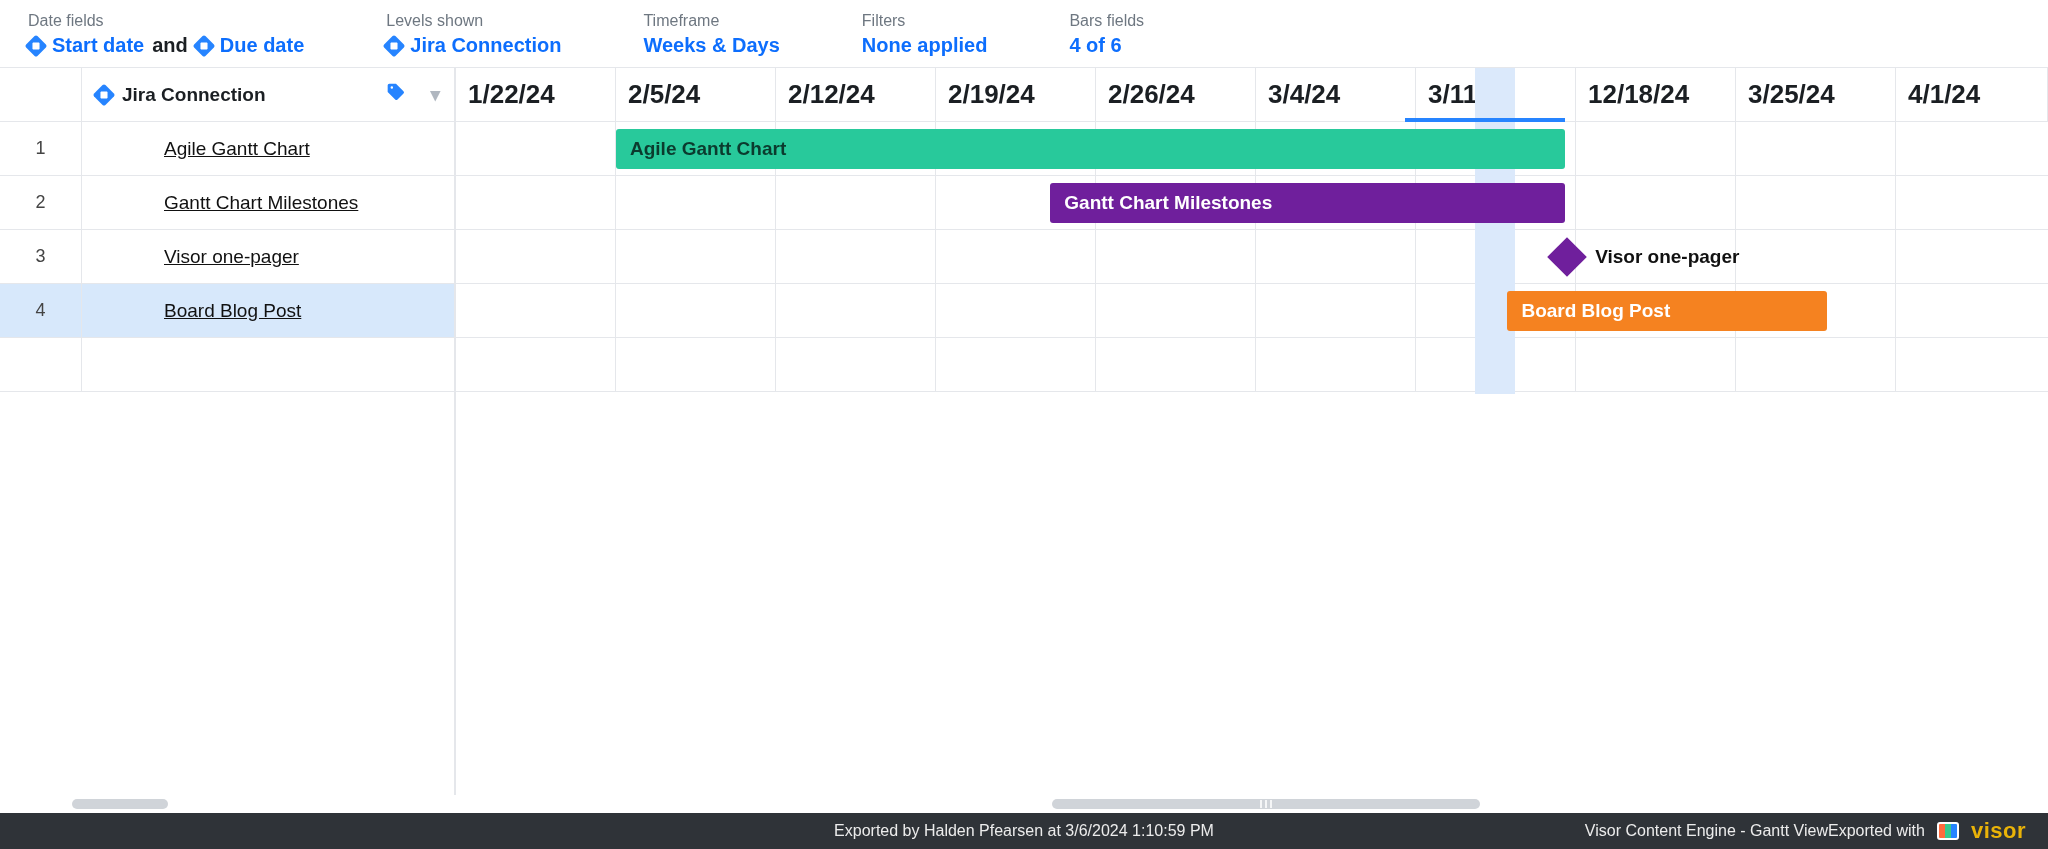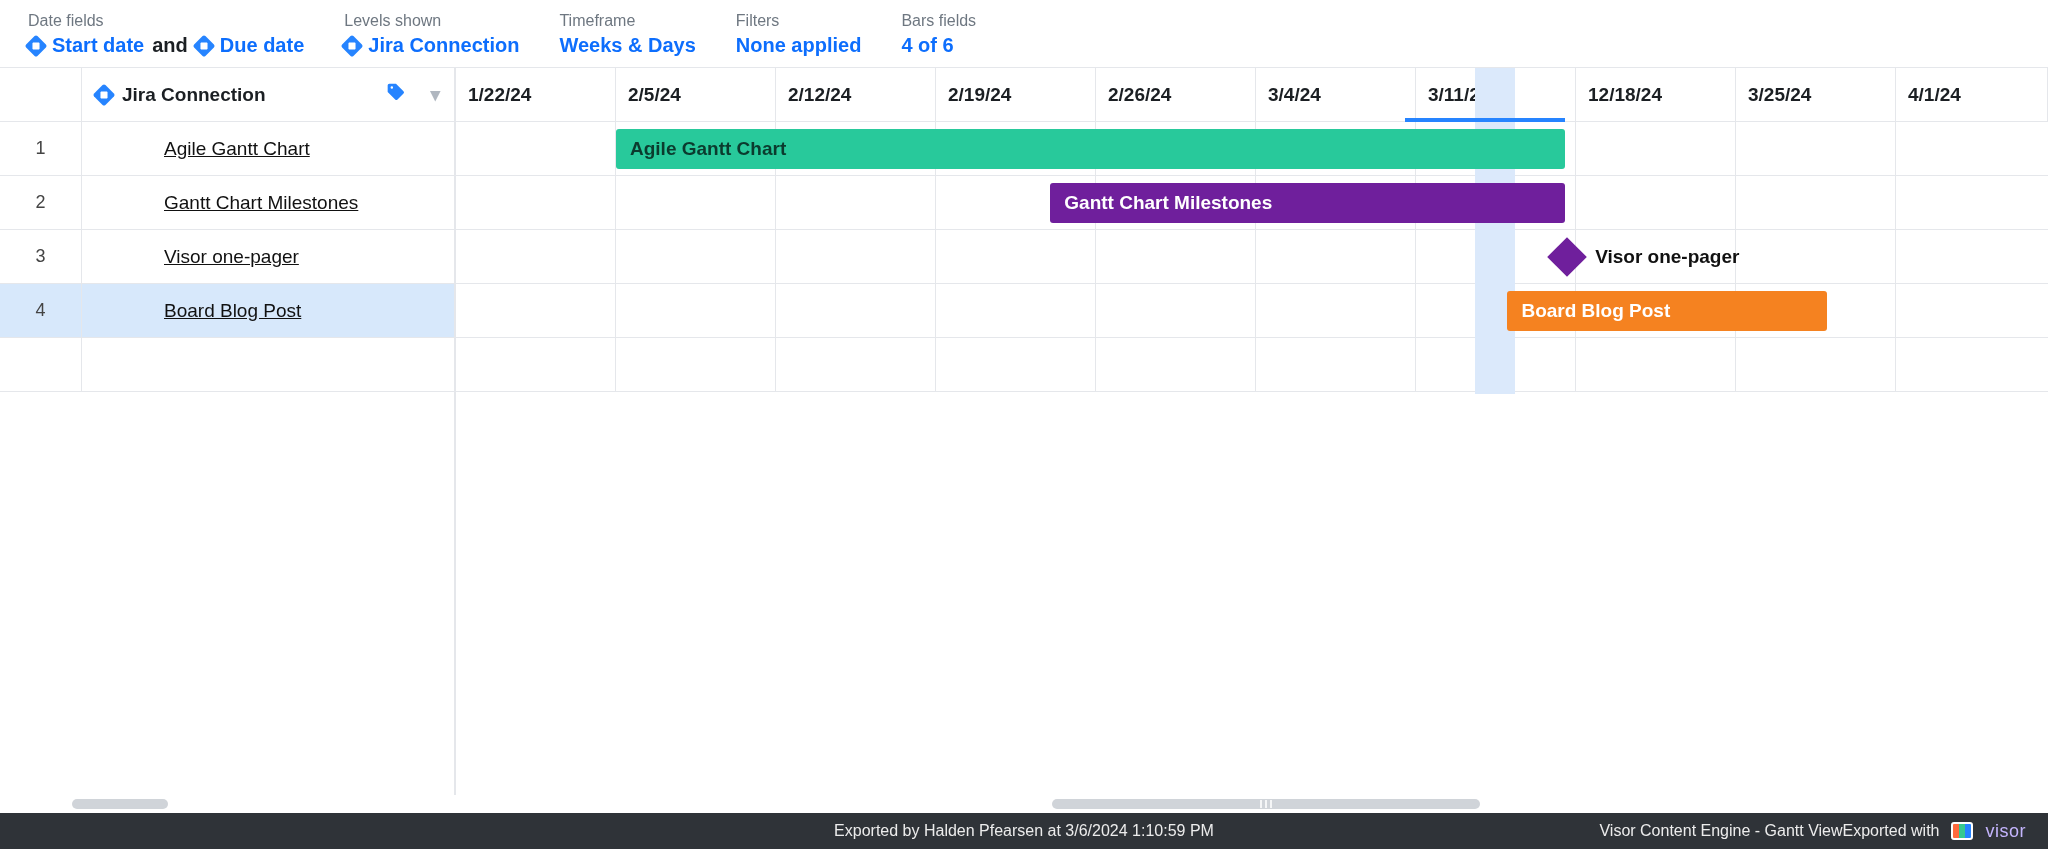--- a/index.html
+++ b/index.html
@@ -13,21 +13,21 @@
     --purple:#6f1f9c;
     --orange:#f58220;
     --footer:#2f3338;
   }
   *{box-sizing:border-box}
   html,body{margin:0;padding:0;height:100%;font-family:"Segoe UI","Helvetica Neue",Arial,sans-serif;color:var(--text);font-size:18px}
   body{width:2048px;height:849px;overflow:hidden;display:flex;flex-direction:column;background:#fff}
   .wrap{flex:1;position:relative}
 
   
-  .filterbar{display:flex;gap:40px;padding:12px 10px 10px 28px;border-bottom:1px solid var(--border)}
+  .filterbar{display:flex;gap:82px;padding:12px 10px 10px 28px;border-bottom:1px solid var(--border)}
   .filtergrp .lbl{font-size:16px;color:var(--muted);margin-bottom:4px}
   .filtergrp .val{display:flex;align-items:center;gap:8px;color:var(--blue);font-weight:600;font-size:20px;cursor:pointer}
   .filtergrp .val .and{color:var(--text);font-weight:700}
   .jira-icon{width:16px;height:16px;display:inline-block;transform:rotate(45deg);background:#2684ff;border-radius:2px;position:relative}
   .jira-icon::after{content:"";position:absolute;inset:3px;background:#fff;clip-path:polygon(50% 0,100% 50%,50% 100%,0 50%)}
 
   
   .main{position:absolute;inset:0;top:0;display:flex}
   .left{width:456px;display:flex;flex-direction:column;border-right:2px solid var(--border)}
   .right{flex:1;position:relative;overflow:hidden}
@@ -41,21 +41,21 @@
 
   
   .row{height:54px;display:flex;align-items:center;border-bottom:1px solid var(--border)}
   .row.selected{background:var(--row-selected)}
   .row .num{width:82px;text-align:center;color:#444;font-size:18px;border-right:1px solid var(--border);align-self:stretch;display:flex;align-items:center;justify-content:center}
   .row .task{flex:1;padding-left:82px}
   .row .task span{text-decoration:underline;cursor:pointer;font-size:19px;color:#111}
 
   
   .right .thead{height:54px;border-bottom:1px solid var(--border);display:flex;position:relative}
-  .tcell{width:160px;height:100%;border-right:1px solid var(--border);display:flex;align-items:center;padding-left:12px;font-weight:600;font-size:19px}
+  .tcell{width:160px;height:100%;border-right:1px solid var(--border);display:flex;align-items:center;padding-left:12px;font-weight:600;font-size:26px}
   .tcell.last{flex:1}
   .today-col{position:absolute;top:0;height:326px;width:40px;background:var(--today-high);z-index:1}
   .today-col .cap{position:absolute;top:50px;left:-70px;width:160px;height:4px;background:#2684ff}
 
   
   .ggrid{position:absolute;top:54px;left:0;height:270px;z-index:0;display:flex}
   .gcell{width:160px;height:100%;border-right:1px solid var(--border)}
   .grow-border{position:absolute;left:0;right:0;height:54px;border-bottom:1px solid var(--border)}
 
   
@@ -74,21 +74,21 @@
   .hsc-right{flex:1;position:relative}
   .thumb{position:absolute;top:4px;height:10px;border-radius:5px;background:#d0d4d9}
   .thumb .grip{position:absolute;top:1px;left:50%;transform:translateX(-50%);display:flex;gap:3px}
   .thumb .grip i{width:2px;height:8px;background:#f5f6f7;display:block}
 
   
   .footer{height:36px;background:var(--footer);color:#ececec;display:flex;align-items:center;justify-content:flex-end;padding:0 22px;font-size:16px}
   .footer .mid{position:absolute;left:50%;transform:translateX(-50%)}
   .footer .brand{display:flex;align-items:center;gap:12px}
   .visor-logo{width:22px;height:18px;background:linear-gradient(90deg,#ff6a3d 0 33%,#36c98f 33% 66%,#2684ff 66% 100%);border:2px solid #fff;border-radius:3px}
-  .visor-word{font-weight:400;font-size:18px;letter-spacing:.5px;color:#c4b5fd}
+  .visor-word{font-weight:700;font-size:22px;letter-spacing:.5px;color:#eab308}
 </style>
 </head>
 <body>
 
 <div class="filterbar">
   <div class="filtergrp">
     <div class="lbl">Date fields</div>
     <div class="val">
       <span class="jira-icon"></span>
       <span>Start date</span>

